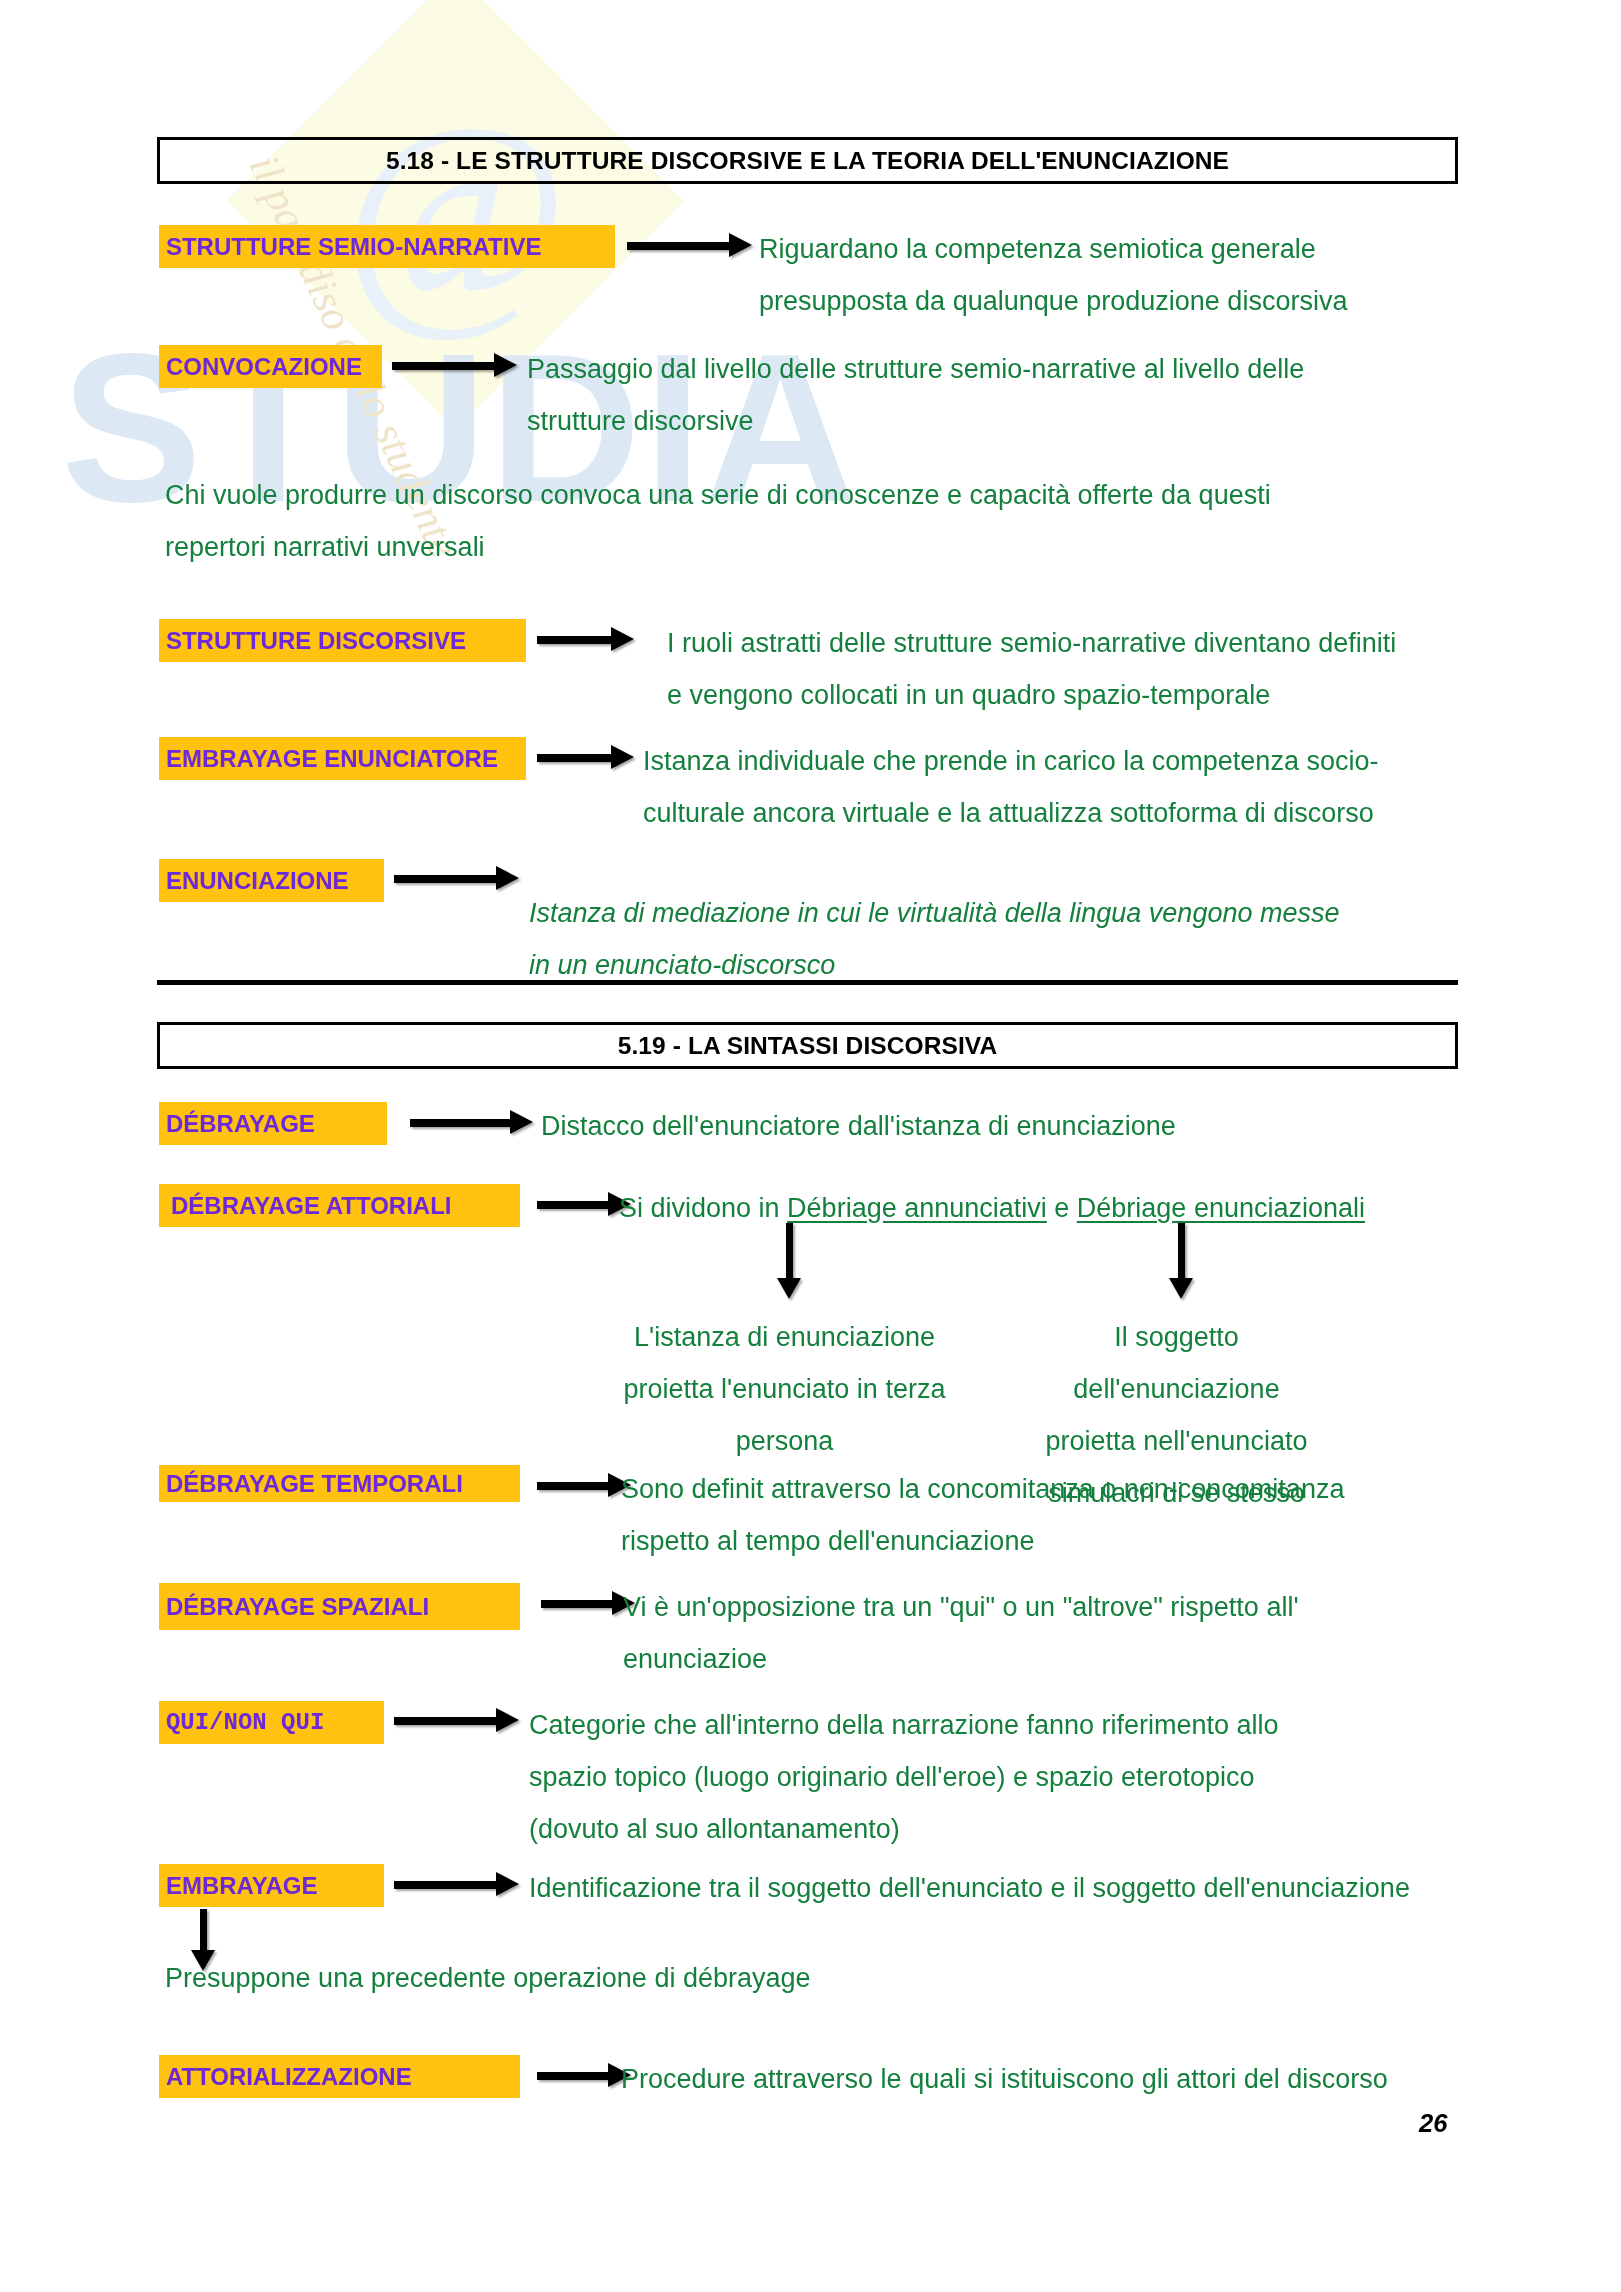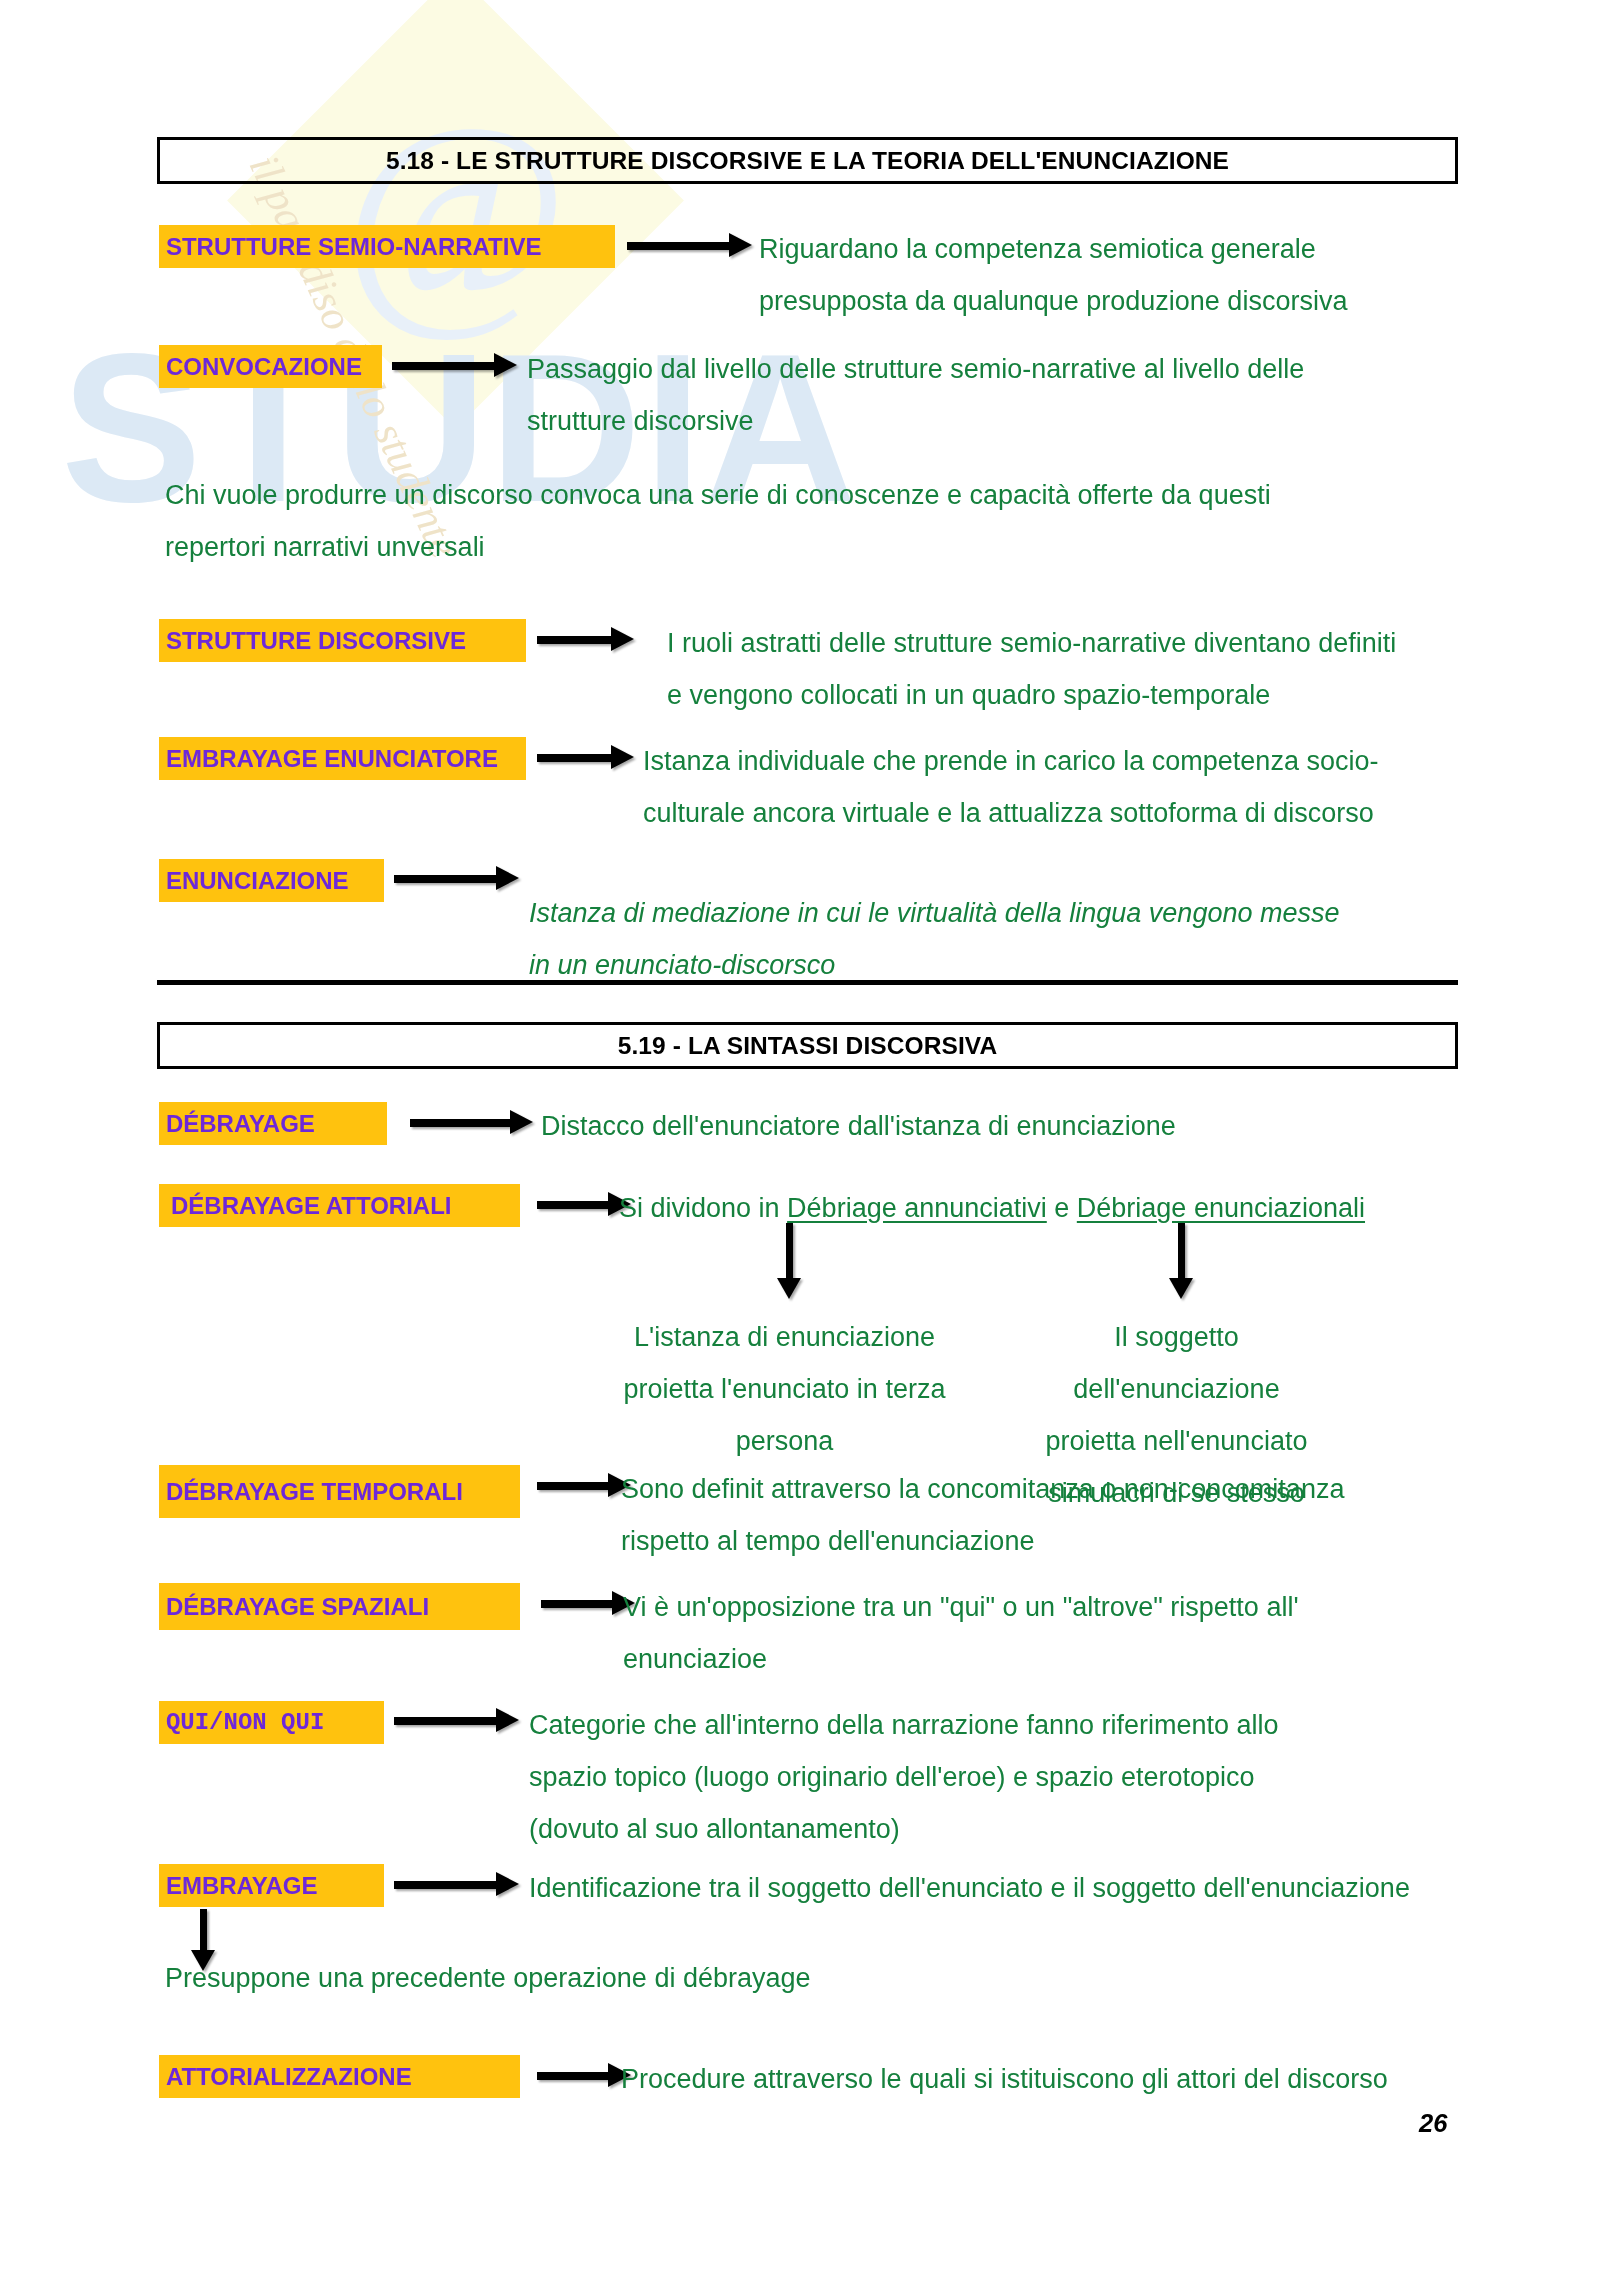--- a/index.html
+++ b/index.html
@@ -287,21 +287,21 @@
       <div class="head-v" style="top:55px;"></div>
     </div>
 
     <div class="para center" style="left:623px; top:1311px; width:323px;">L'istanza di enunciazione
 proietta l'enunciato in terza
 persona</div>
     <div class="para center" style="left:1015px; top:1311px; width:323px;">Il soggetto dell'enunciazione
 proietta nell'enunciato
 simulacri di se stesso</div>
 
-    <div class="chip" style="left:159px; top:1465px; width:361px; height:53px;">
+    <div class="chip" style="left:159px; top:1465px; width:361px; height:37px;">
       <span class="chip-text">DÉBRAYAGE TEMPORALI</span>
     </div>
     <div class="arrow-right" style="left:537px; top:1473px; width:94px;">
       <div class="shaft" style="width:73px;"></div>
       <div class="head" style="left:71px;"></div>
     </div>
     <div class="para" style="left:621px; top:1463px; width:843px;">Sono definit attraverso la concomitanza o non-concomitanza
 rispetto al tempo dell'enunciazione</div>
 
     <div class="chip" style="left:159px; top:1583px; width:361px; height:47px;">

